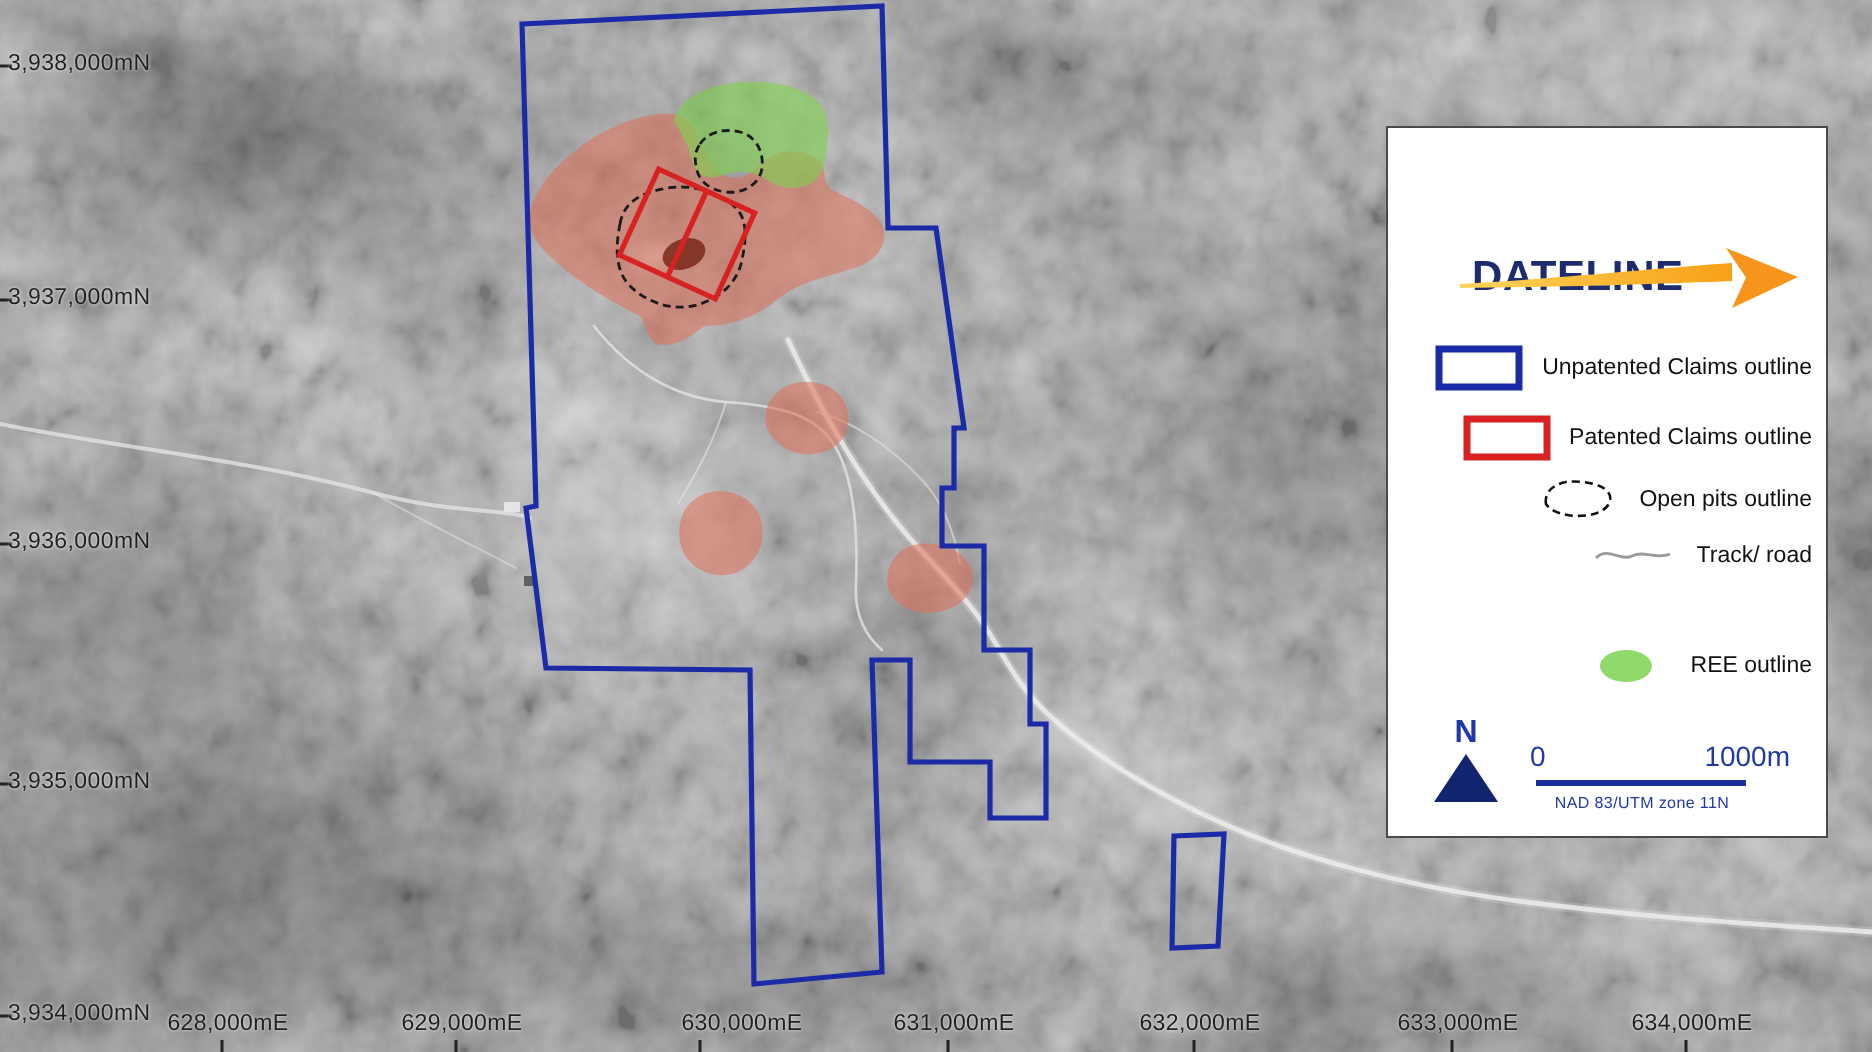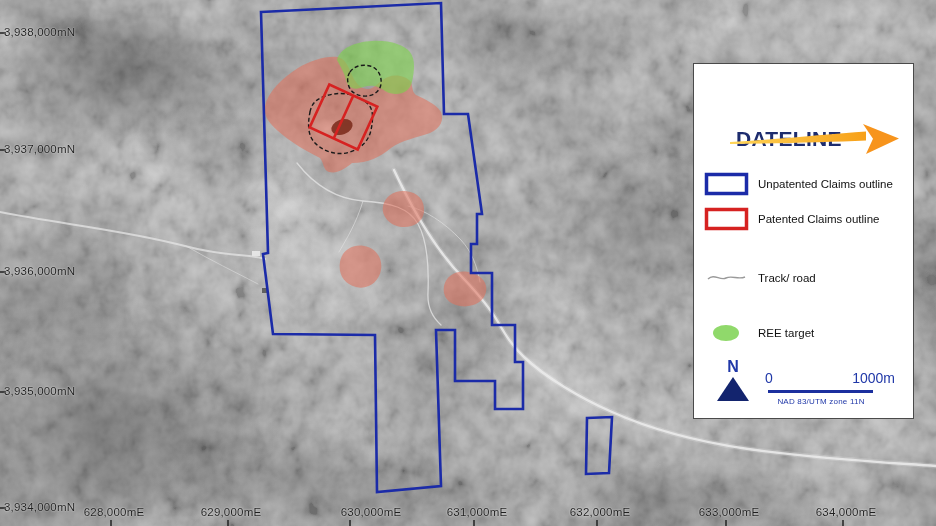--- a/index.html
+++ b/index.html
@@ -18,21 +18,21 @@
   
   .legend{
     position:absolute;left:693px;top:63px;width:221px;height:356px;
     background:#ffffff;border:1.5px solid #4a4a4a;box-sizing:border-box;
   }
   .brand{position:absolute;left:42px;top:18px;line-height:22px;
     font-weight:bold;font-size:21px;letter-spacing:.3px;color:#1D2C6E;margin-top:46px;}
   .brand div{white-space:nowrap;}
   .brand-arrow{position:absolute;left:30px;top:52px;}
   .lg-row{position:absolute;left:10px;width:202px;height:24px;
-    display:flex;align-items:center;gap:8px;}
+    display:flex;align-items:center;gap:8px;justify-content:flex-end;}
   .lg-row .sw{width:46px;display:flex;justify-content:flex-start;align-items:center;flex:0 0 46px;}
   .lg-row .lbl{font-size:11.5px;color:#111;white-space:nowrap;}
   .north-n{position:absolute;left:22px;top:294px;width:34px;text-align:center;
     font-size:16px;font-weight:bold;color:#2038A8;}
   .north-tri{position:absolute;left:22px;top:312px;}
   .scale-num{position:absolute;top:306px;font-size:14px;color:#2038A8;}
   .scale-0{left:71px;}
   .scale-1000{right:18px;}
   .scale-bar{position:absolute;left:74px;top:326px;width:105px;height:3px;background:#1B2F9E;}
   .scale-datum{position:absolute;left:52px;top:333px;width:150px;text-align:center;
@@ -197,38 +197,46 @@
 
     <div class="lg-row" style="top:143px">
       <span class="sw">
         <svg width="46" height="24">
             <rect x="2.5" y="2.5" width="40" height="19" fill="#fff" stroke-width="3.5" stroke="#D62221"></rect>
           </svg>
       </span>
       <span class="lbl">Patented Claims outline</span>
     </div>
 
+    <div class="lg-row" style="top:174px">
+      <span class="sw">
+        <svg width="46" height="24">
+            <path d="M7,14 C6,8 11,4 17,3 C25,2 35,4 38,8 C41,12 38,17 31,19 C23,21 11,20 7,14 Z" fill="none" stroke="#111" stroke-width="1.3" stroke-dasharray="4 2.5"></path>
+          </svg>
+      </span>
+      <span class="lbl">Open pits outline</span>
+    </div>
 
     <div class="lg-row" style="top:202px">
       <span class="sw">
         <svg width="46" height="24">
             <path d="M4,13 C10,7 16,15 22,12 C28,9 34,14 41,11" fill="none" stroke="#9a9a9a" stroke-width="1.4"></path>
           </svg>
       </span>
       <span class="lbl">Track/ road</span>
     </div>
 
 
     <div class="lg-row" style="top:257px">
       <span class="sw">
         <svg width="46" height="24">
             <ellipse cx="22" cy="12" rx="13" ry="8" fill="#90D96B"></ellipse>
           </svg>
       </span>
-      <span class="lbl">REE target</span>
+      <span class="lbl">REE outline</span>
     </div>
 
     <div class="north-n">N</div>
     <svg class="north-tri" width="34" height="26" viewBox="0 0 34 26">
       <polygon points="17,1 33,25 1,25" fill="#13246E"></polygon>
     </svg>
 
     <div class="scale-num scale-0">0</div>
     <div class="scale-num scale-1000">1000m</div>
     <div class="scale-bar"></div>

